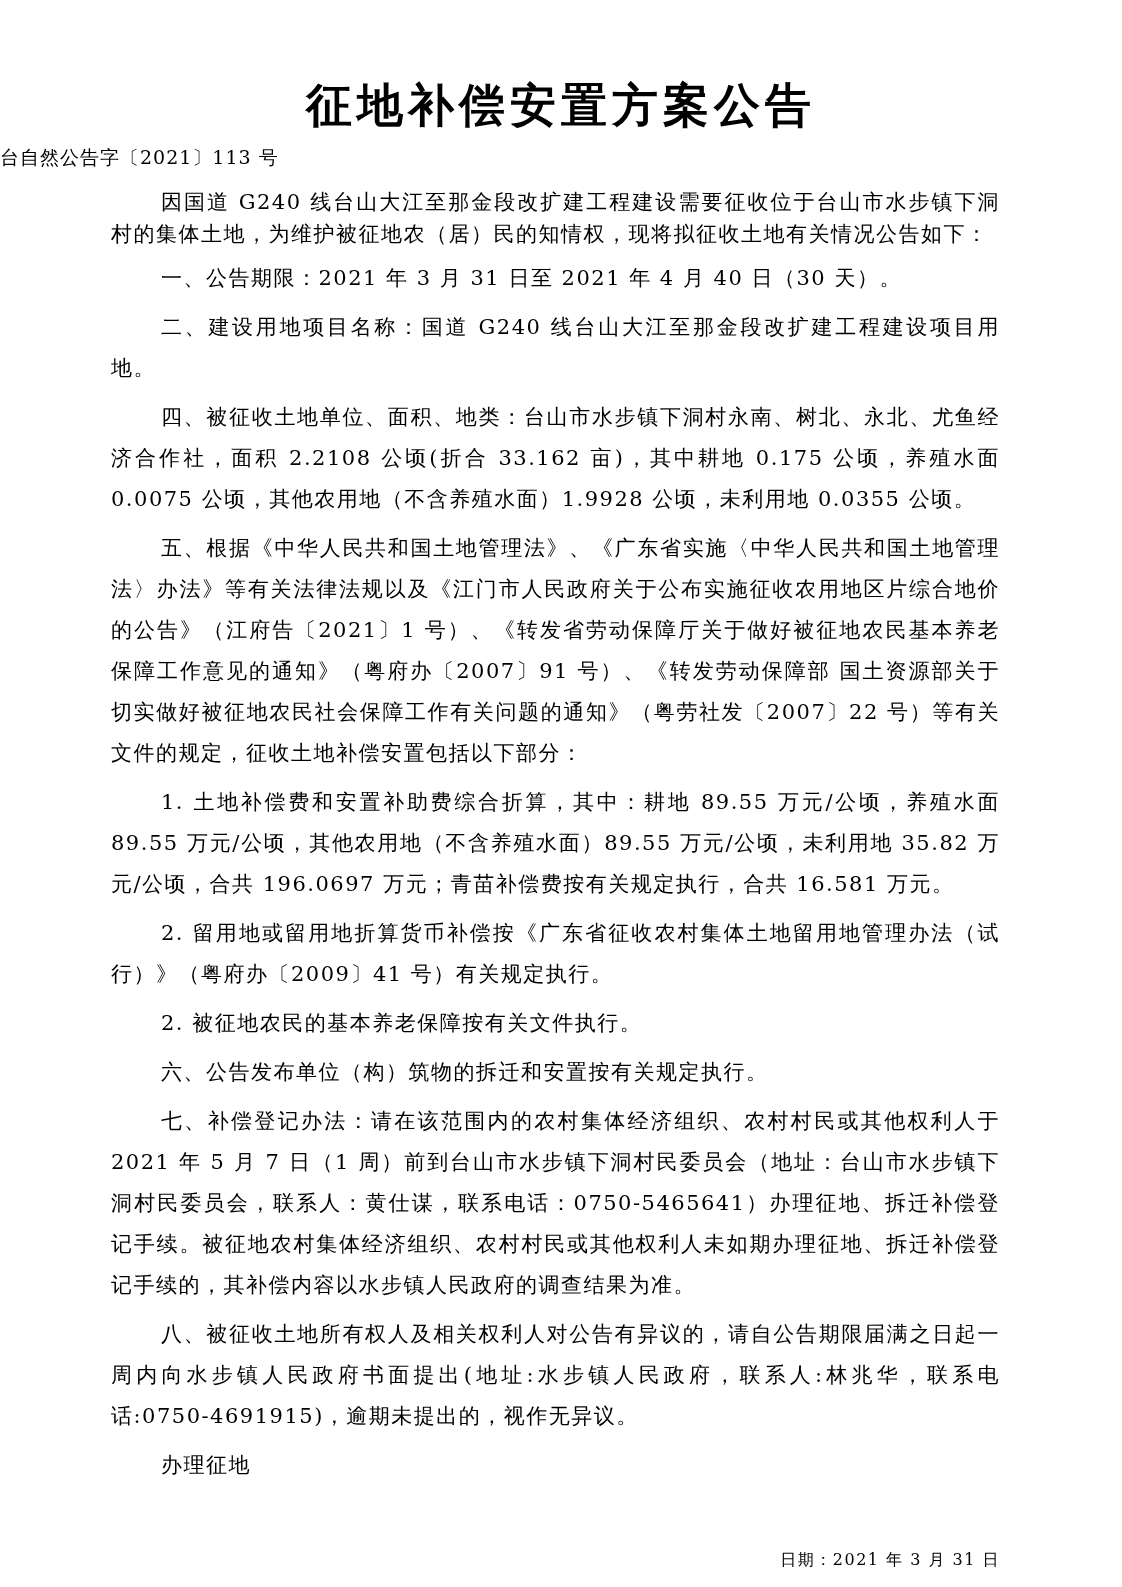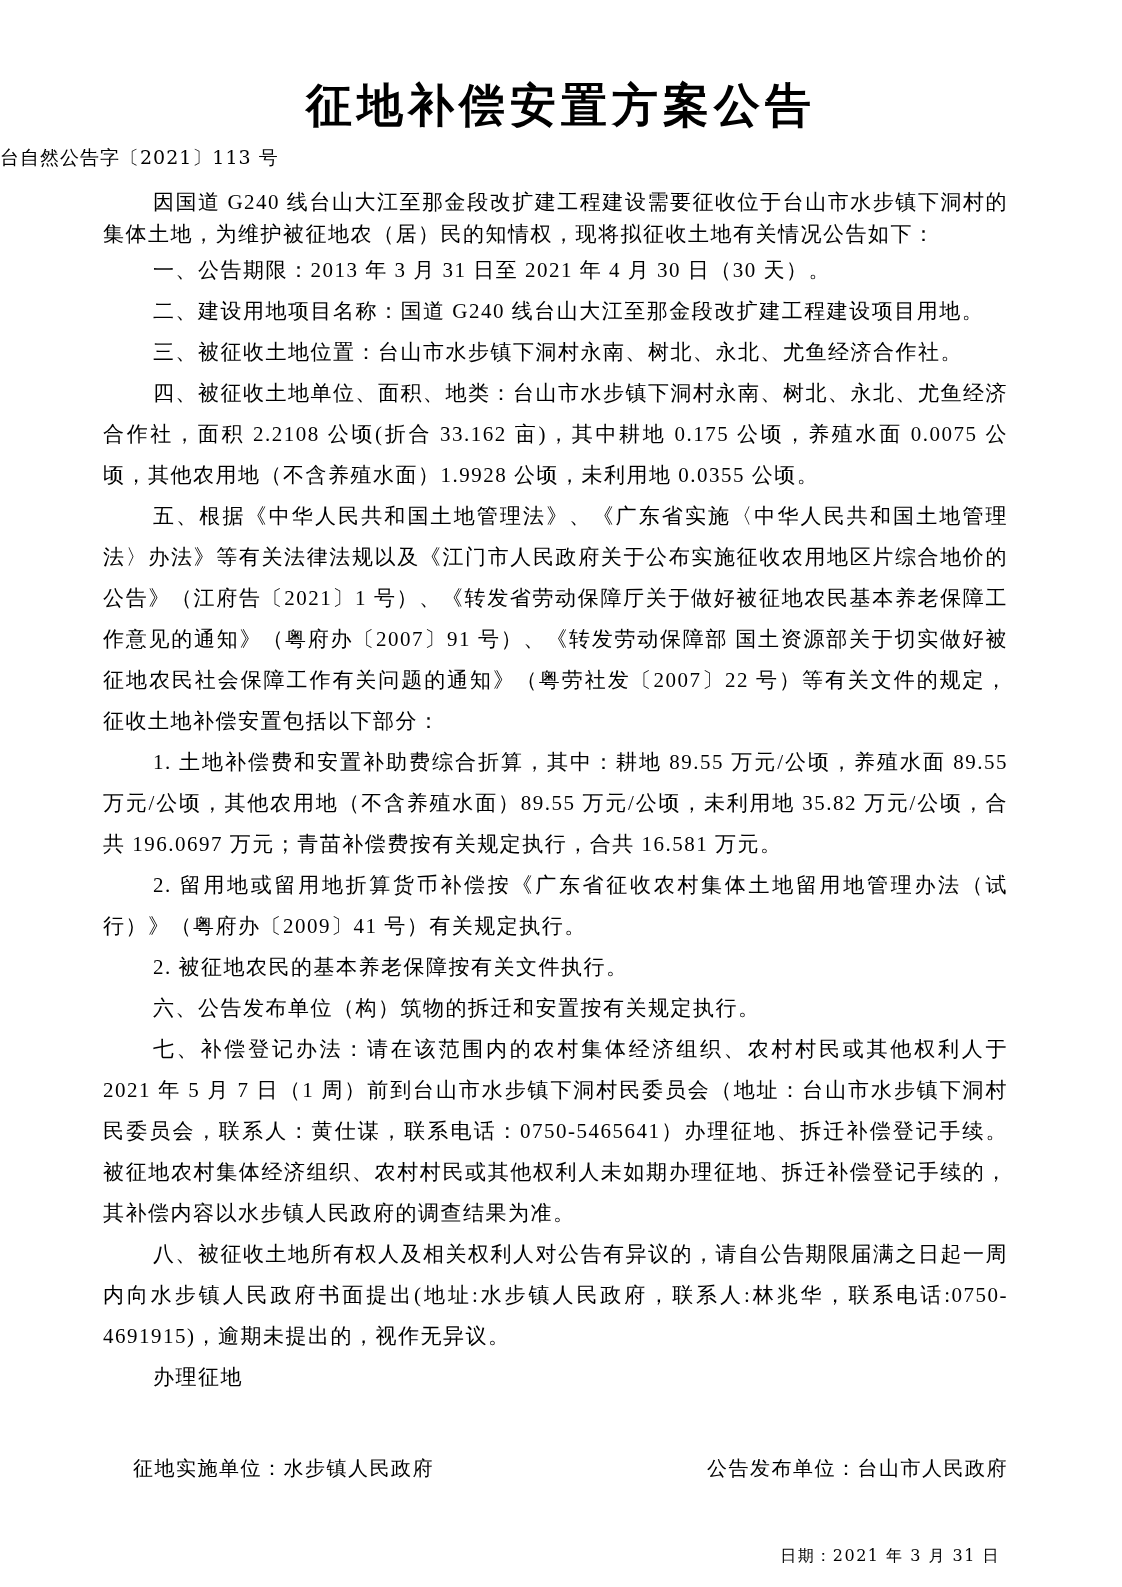--- a/index.html
+++ b/index.html
@@ -32,25 +32,24 @@
     font-size: 19px;
     line-height: 26px;
     letter-spacing: 1px;
   }
   .body {
     margin: 16px 114px 0 103px;
     font-size: 21px;
     text-align: justify;
   }
   .para {
-    margin: 0;
+    margin: 8px;
     text-indent: 50px;
     line-height: 41px;
     letter-spacing: 1.5px;
-    font-family: Liberation Serif, serif;
   }
   .para.tight {
     line-height: 32px;
   }
   .footer-row {
     display: flex;
     justify-content: space-between;
     align-items: baseline;
     margin-top: 56px;
     padding-left: 30px;
@@ -71,36 +70,31 @@
 <body>
 
 <div class="page">
 
   <h1 class="title">征地补偿安置方案公告</h1>
 
   <div class="doc-number">台自然公告字〔2021〕113 号</div>
 
   <div class="body">
     <p class="para tight">因国道 G240 线台山大江至那金段改扩建工程建设需要征收位于台山市水步镇下洞村的集体土地，为维护被征地农（居）民的知情权，现将拟征收土地有关情况公告如下：</p>
-    <p class="para">一、公告期限：2013 年 3 月 31 日至 2021 年 4 月 30 日（30 天）。</p>
+    <p class="para">一、公告期限：2021 年 3 月 31 日至 2021 年 4 月 40 日（30 天）。</p>
     <p class="para">二、建设用地项目名称：国道 G240 线台山大江至那金段改扩建工程建设项目用地。</p>
-    <p class="para">三、被征收土地位置：台山市水步镇下洞村永南、树北、永北、尤鱼经济合作社。</p>
     <p class="para">四、被征收土地单位、面积、地类：台山市水步镇下洞村永南、树北、永北、尤鱼经济合作社，面积 2.2108 公顷(折合 33.162 亩)，其中耕地 0.175 公顷，养殖水面 0.0075 公顷，其他农用地（不含养殖水面）1.9928 公顷，未利用地 0.0355 公顷。</p>
     <p class="para">五、根据《中华人民共和国土地管理法》、《广东省实施〈中华人民共和国土地管理法〉办法》等有关法律法规以及《江门市人民政府关于公布实施征收农用地区片综合地价的公告》（江府告〔2021〕1 号）、《转发省劳动保障厅关于做好被征地农民基本养老保障工作意见的通知》（粤府办〔2007〕91 号）、《转发劳动保障部 国土资源部关于切实做好被征地农民社会保障工作有关问题的通知》（粤劳社发〔2007〕22 号）等有关文件的规定，征收土地补偿安置包括以下部分：</p>
     <p class="para">1. 土地补偿费和安置补助费综合折算，其中：耕地 89.55 万元/公顷，养殖水面 89.55 万元/公顷，其他农用地（不含养殖水面）89.55 万元/公顷，未利用地 35.82 万元/公顷，合共 196.0697 万元；青苗补偿费按有关规定执行，合共 16.581 万元。</p>
     <p class="para">2. 留用地或留用地折算货币补偿按《广东省征收农村集体土地留用地管理办法（试行）》（粤府办〔2009〕41 号）有关规定执行。</p>
     <p class="para">2. 被征地农民的基本养老保障按有关文件执行。</p>
     <p class="para">六、公告发布单位（构）筑物的拆迁和安置按有关规定执行。</p>
     <p class="para">七、补偿登记办法：请在该范围内的农村集体经济组织、农村村民或其他权利人于 2021 年 5 月 7 日（1 周）前到台山市水步镇下洞村民委员会（地址：台山市水步镇下洞村民委员会，联系人：黄仕谋，联系电话：0750-5465641）办理征地、拆迁补偿登记手续。被征地农村集体经济组织、农村村民或其他权利人未如期办理征地、拆迁补偿登记手续的，其补偿内容以水步镇人民政府的调查结果为准。</p>
     <p class="para">八、被征收土地所有权人及相关权利人对公告有异议的，请自公告期限届满之日起一周内向水步镇人民政府书面提出(地址:水步镇人民政府，联系人:林兆华，联系电话:0750-4691915)，逾期未提出的，视作无异议。</p>
     <p class="para">办理征地</p>
 
-    <div class="footer-row">
-      <span>征地实施单位：水步镇人民政府</span>
-      <span>公告发布单位：台山市人民政府</span>
-    </div>
 
     <div class="date-row">
       <span>日期：2021 年 3 月 31 日</span>
     </div>
   </div>
 
 </div>
 
 </body></html>

